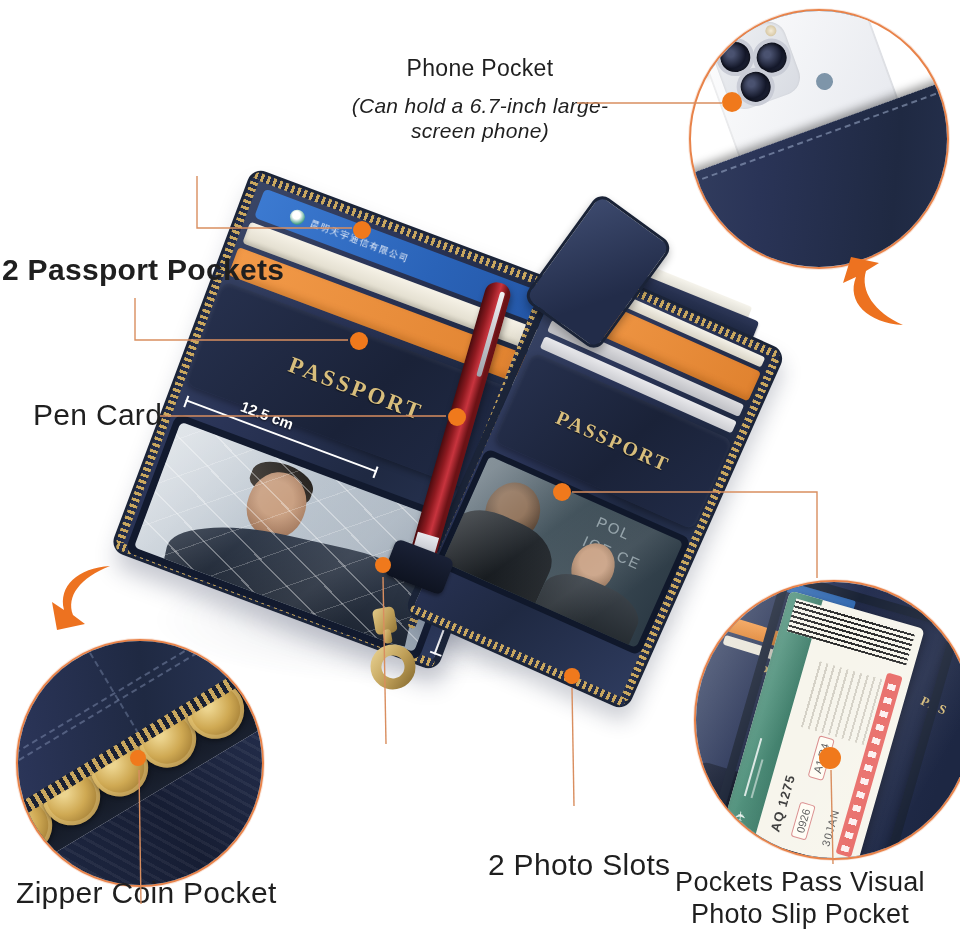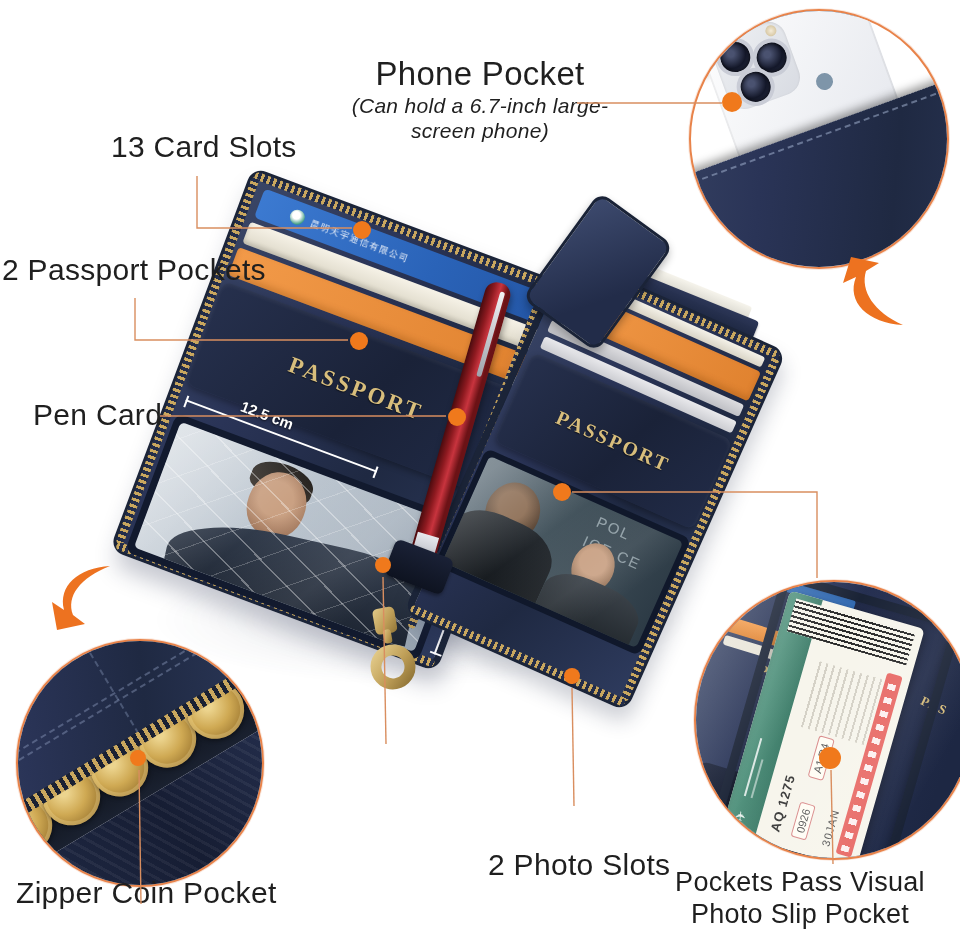--- a/index.html
+++ b/index.html
@@ -1,23 +1,23 @@
 <!DOCTYPE html>
 <html><head>
 <meta charset="utf-8">
 <style>
   html,body{margin:0;padding:0;}
   .canvas{position:relative;width:960px;height:947px;background:#ffffff;overflow:hidden;
           font-family:"Liberation Sans",sans-serif;}
   
   .label{position:absolute;color:#1f1f1f;font-size:30px;white-space:nowrap;z-index:20;letter-spacing:.3px;}
-  .lbl-phone-title{left:330px;top:55px;width:300px;text-align:center;font-size:33px;}
+  .lbl-phone-title{left:330px;top:55px;width:300px;text-align:center;font-size:23px;}
   .lbl-phone-sub{left:330px;top:93px;width:300px;text-align:center;font-size:21px;font-style:italic;line-height:1.2;white-space:normal;}
   .lbl-cards{left:111px;top:130px;}
-  .lbl-passports{left:2px;top:253px;}
+  .lbl-passports{left:2px;top:253px;font-weight:bold;}
   .lbl-pen{left:33px;top:398px;}
   .lbl-invoice{left:288px;top:752px;}
   .lbl-photos{left:488px;top:848px;}
   .lbl-coin{left:16px;top:876px;}
   .lbl-boarding{left:630px;top:866px;width:340px;text-align:center;font-size:27px;line-height:1.2;white-space:normal;}
   
   .leather{background:linear-gradient(115deg,#3a4666 0%,#2a3457 32%,#1f2942 62%,#2e3b5e 100%);}
   .teeth-h{position:absolute;height:8px;border-radius:4px;
     background:repeating-linear-gradient(90deg,#c9a75e 0 3px,#232d4a 3px 6.5px);}
   .teeth-v{position:absolute;width:8px;border-radius:4px;
@@ -211,21 +211,20 @@
   
   .overlay{position:absolute;inset:0;z-index:30;pointer-events:none;}
 </style>
 </head>
 <body>
 
 <div class="canvas">
 
   <div class="label lbl-phone-title">Phone Pocket</div>
   <div class="label lbl-phone-sub">(Can hold a 6.7-inch large-screen phone)</div>
-  <div class="label lbl-cards">13 Card Slots</div>
   <div class="label lbl-passports">2 Passport Pockets</div>
   <div class="label lbl-pen">Pen Card</div>
   <div class="label lbl-photos">2 Photo Slots</div>
   <div class="label lbl-coin">Zipper Coin Pocket</div>
   <div class="label lbl-boarding">
     <span>Pockets Pass Visual</span><br>
     <span>Photo Slip Pocket</span>
   </div>
 
   <div class="wallet-shadow"></div>

